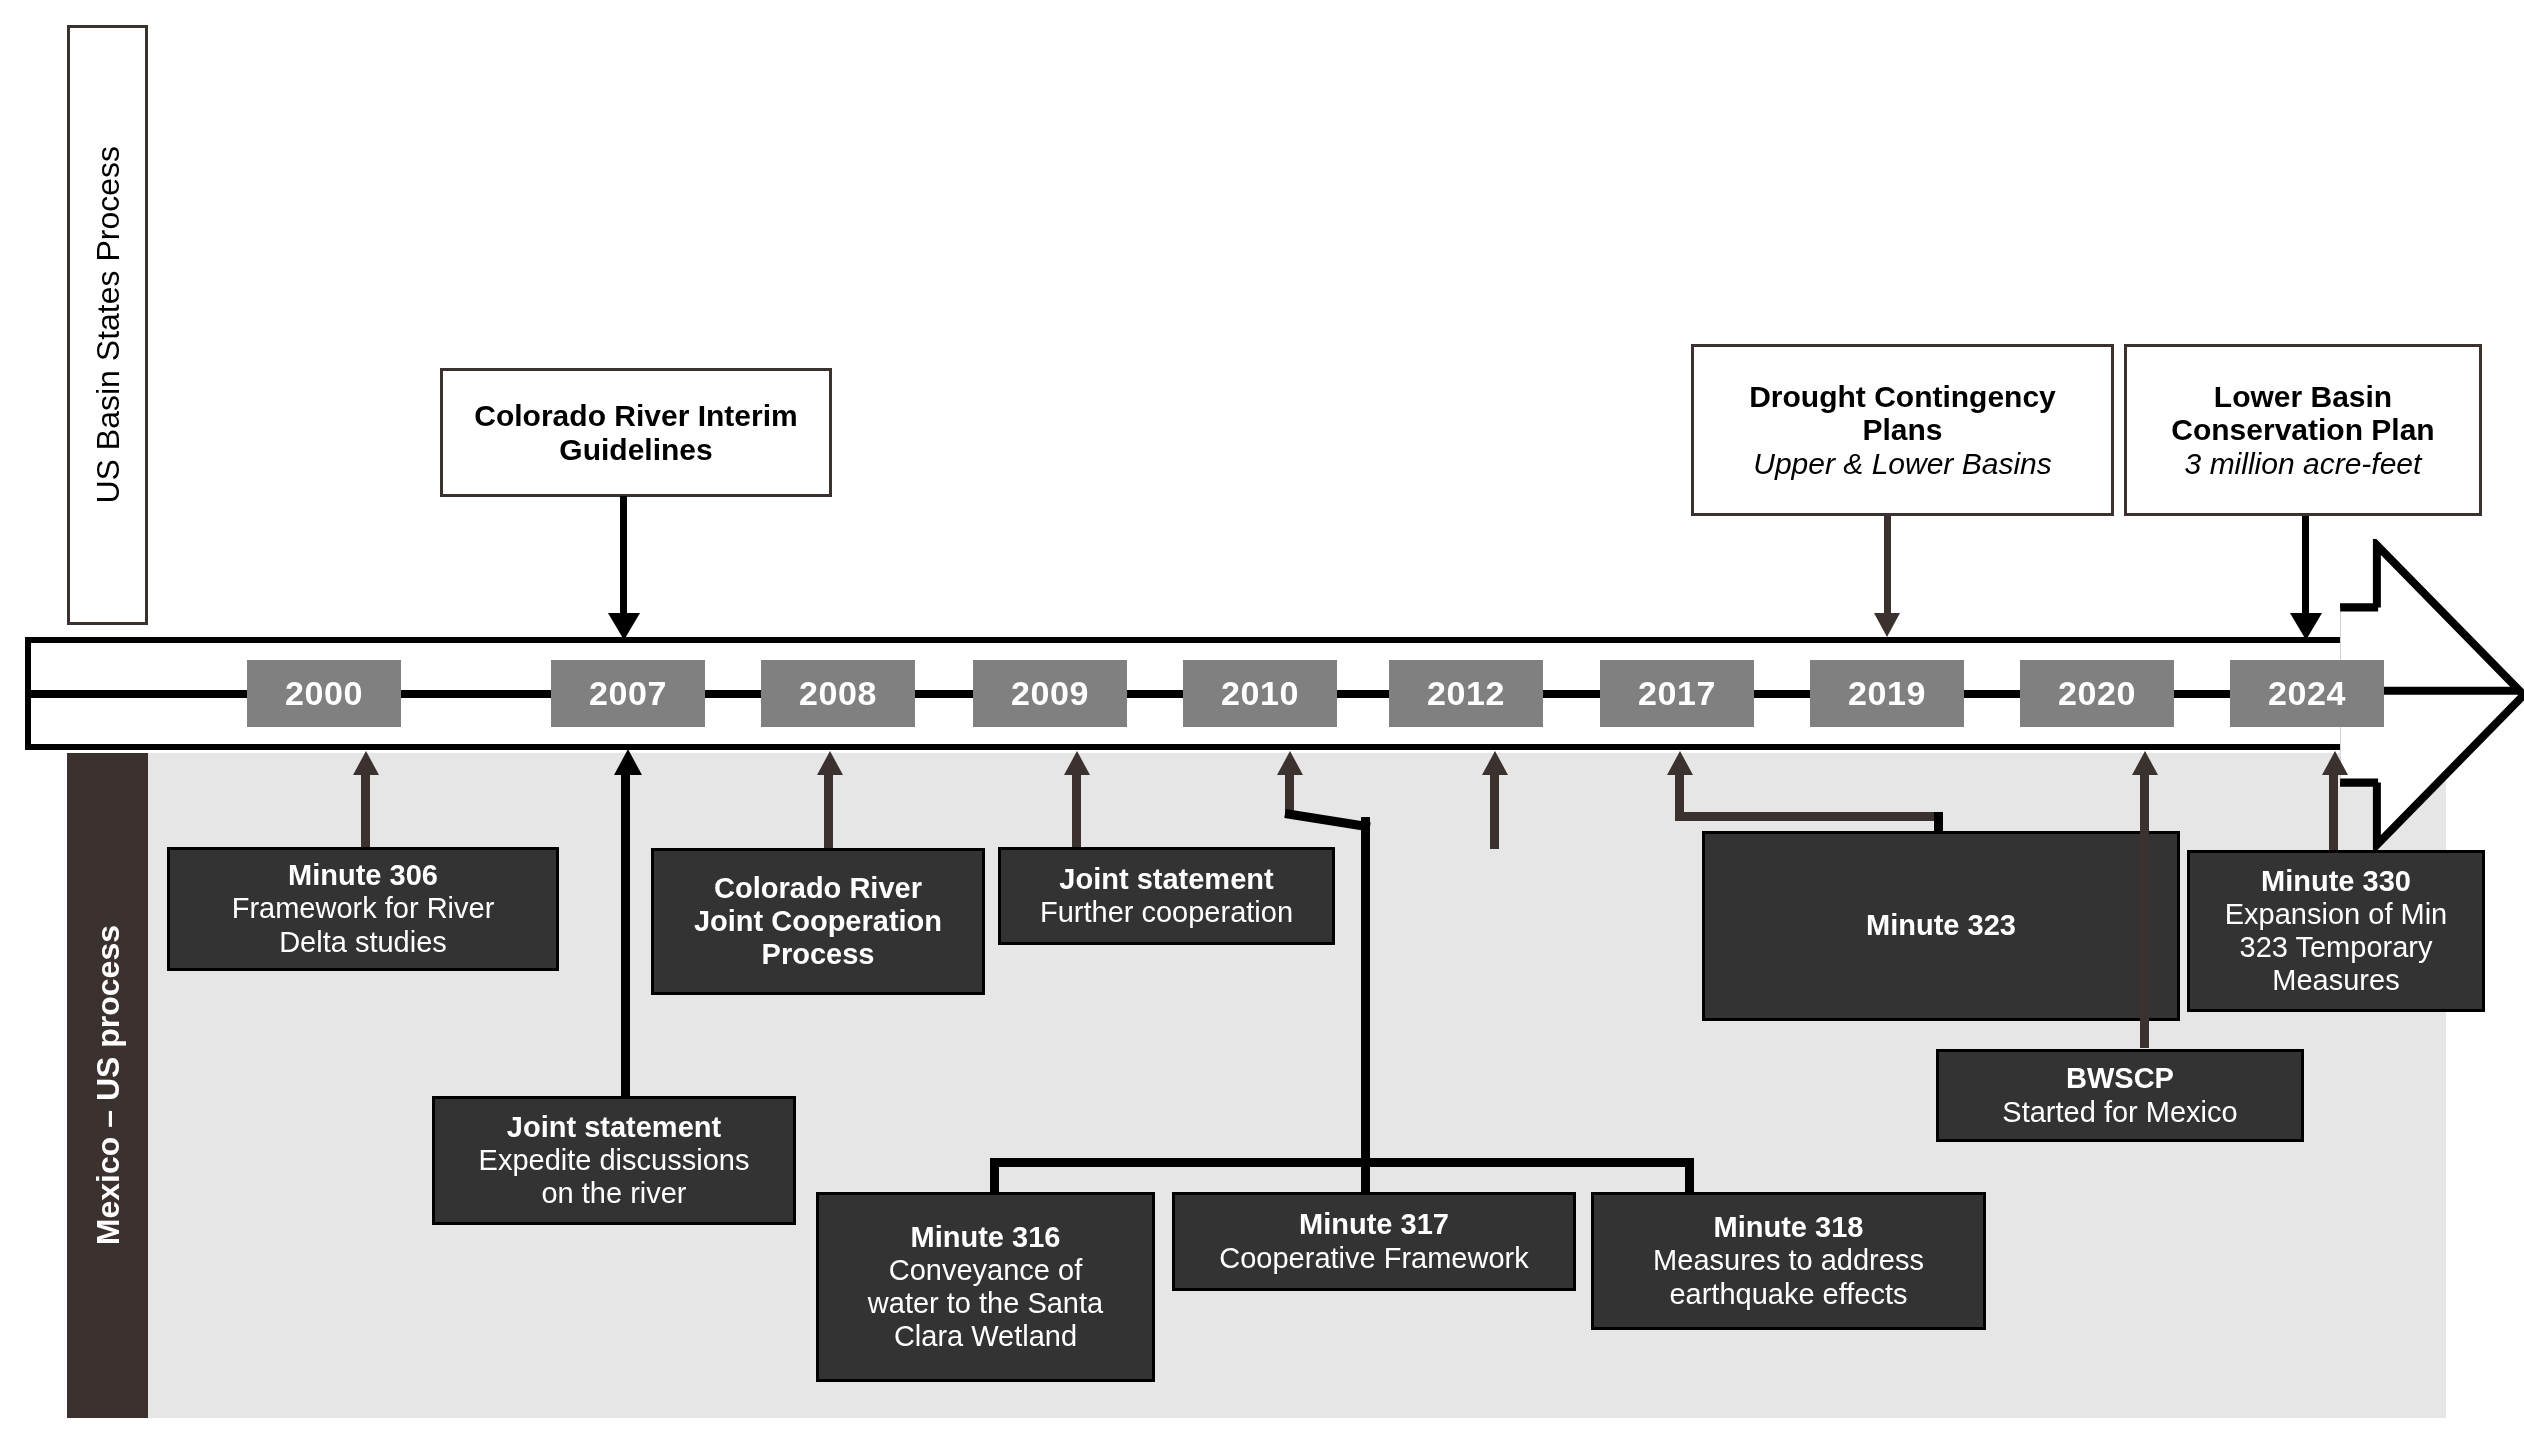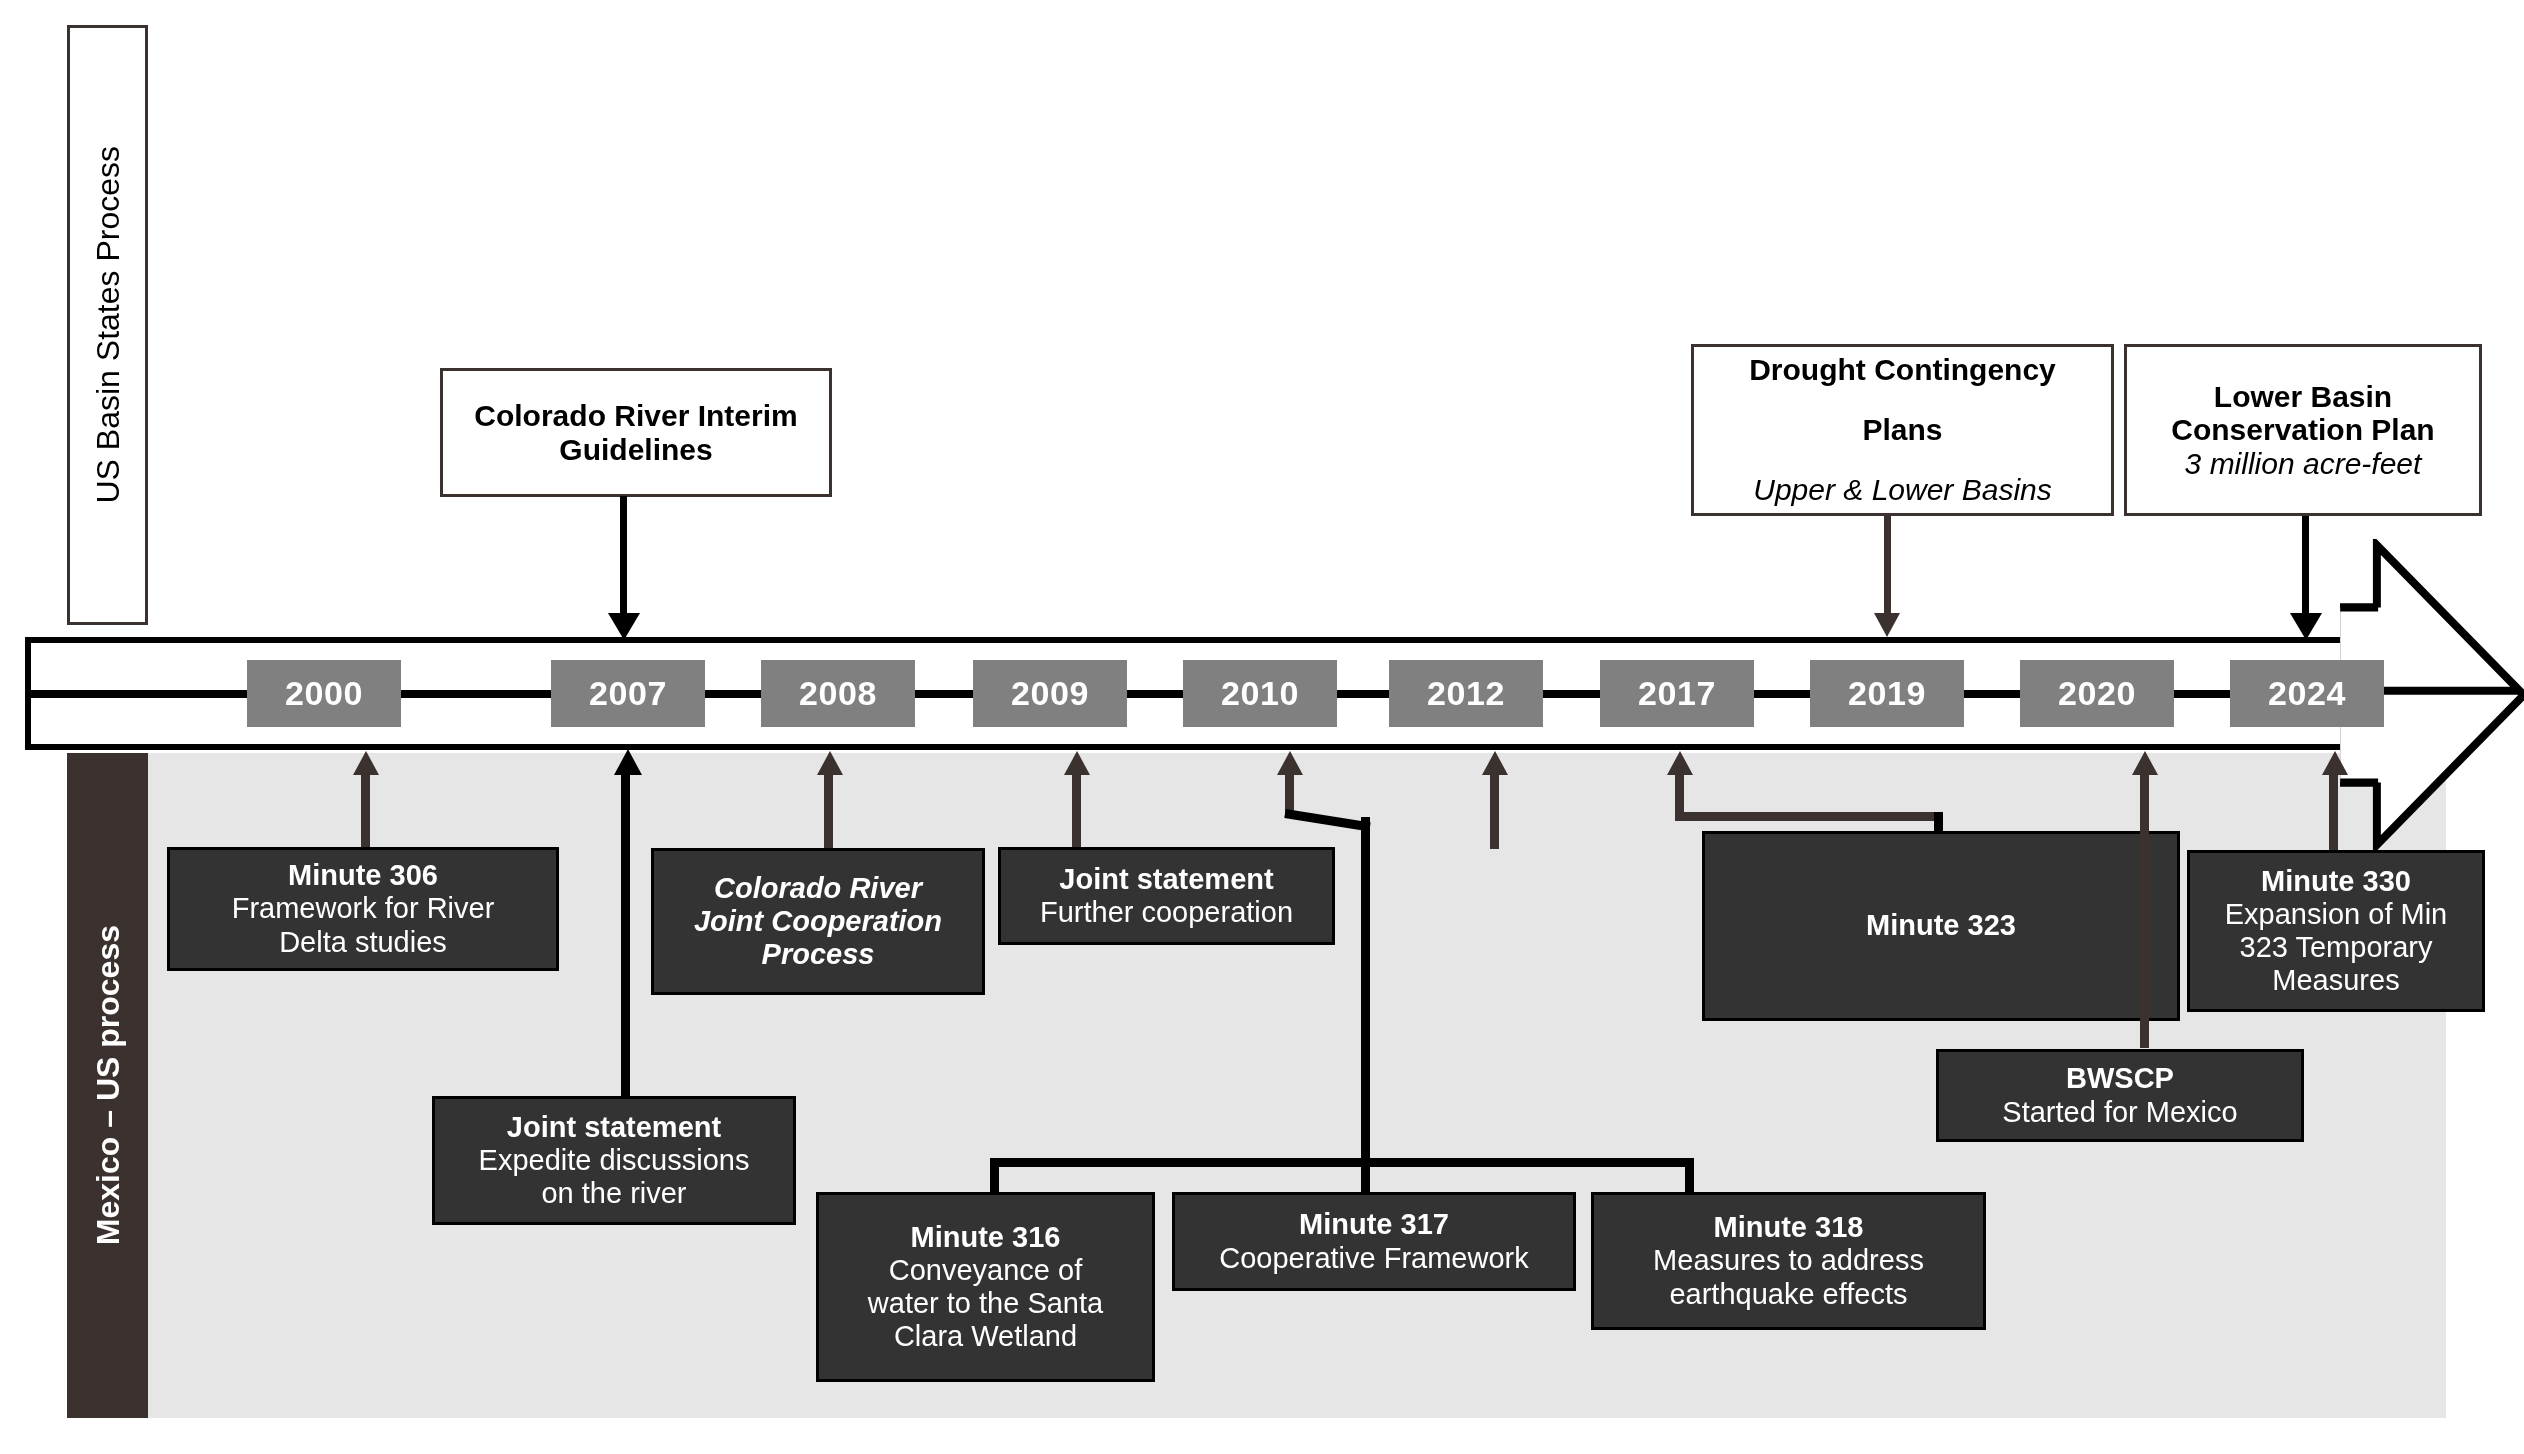--- a/index.html
+++ b/index.html
@@ -105,21 +105,21 @@
     <span>2024</span>
     </div>
 
   <div class="topbox" style="left:440px;top:368px;width:392px;height:129px;">
     <div class="t1">Colorado River Interim</div>
     <div class="t1">Guidelines</div>
   </div>
   <div class="conn" style="left:620px;top:496px;width:7.4px;height:121px;"></div>
   <div class="arrowhead ah-dn-black" style="left:608px;top:613px;"></div>
 
-  <div class="topbox" style="left:1691px;top:344px;width:423px;height:172px;justify-content:space-between;">
+  <div class="topbox" style="left:1691px;top:344px;width:423px;height:172px;">
     <div class="t1">Drought Contingency</div>
     <div class="t1">Plans</div>
     <div class="t2">Upper &amp; Lower Basins</div>
   </div>
   <div class="conn brown" style="left:1884px;top:516px;width:7.4px;height:102px;"></div>
   <div class="arrowhead ah-dn-brown" style="left:1874px;top:613px;"></div>
 
   <div class="topbox" style="left:2124px;top:344px;width:358px;height:172px;">
     <div class="t1">Lower Basin</div>
     <div class="t1">Conservation Plan</div>
@@ -140,21 +140,21 @@
   <div class="conn" style="left:621px;top:771px;width:8.6px;height:328px;"></div>
   <div class="dkbox" style="left:432px;top:1096px;width:364px;height:129px;">
     <div class="t1">Joint statement</div>
     <div class="t2" style="white-space:pre-line;">Expedite discussions
 on the river</div>
   </div>
 
   <div class="arrowhead ah-up-brown" style="left:817px;top:751px;"></div>
   <div class="conn brown" style="left:824px;top:772px;width:8.6px;height:77px;"></div>
   <div class="dkbox" style="left:651px;top:848px;width:334px;height:147px;">
-    <div class="t1" style="white-space:pre-line;font-style:italic;">Colorado River
+    <div class="t1" style="white-space:pre-line;">Colorado River
 Joint Cooperation
 Process</div>
   </div>
 
   <div class="arrowhead ah-up-brown" style="left:1064px;top:751px;"></div>
   <div class="conn brown" style="left:1072px;top:772px;width:8.6px;height:77px;"></div>
   <div class="dkbox" style="left:998px;top:847px;width:337px;height:98px;">
     <div class="t1">Joint statement</div>
     <div class="t2">Further cooperation</div>
   </div>

